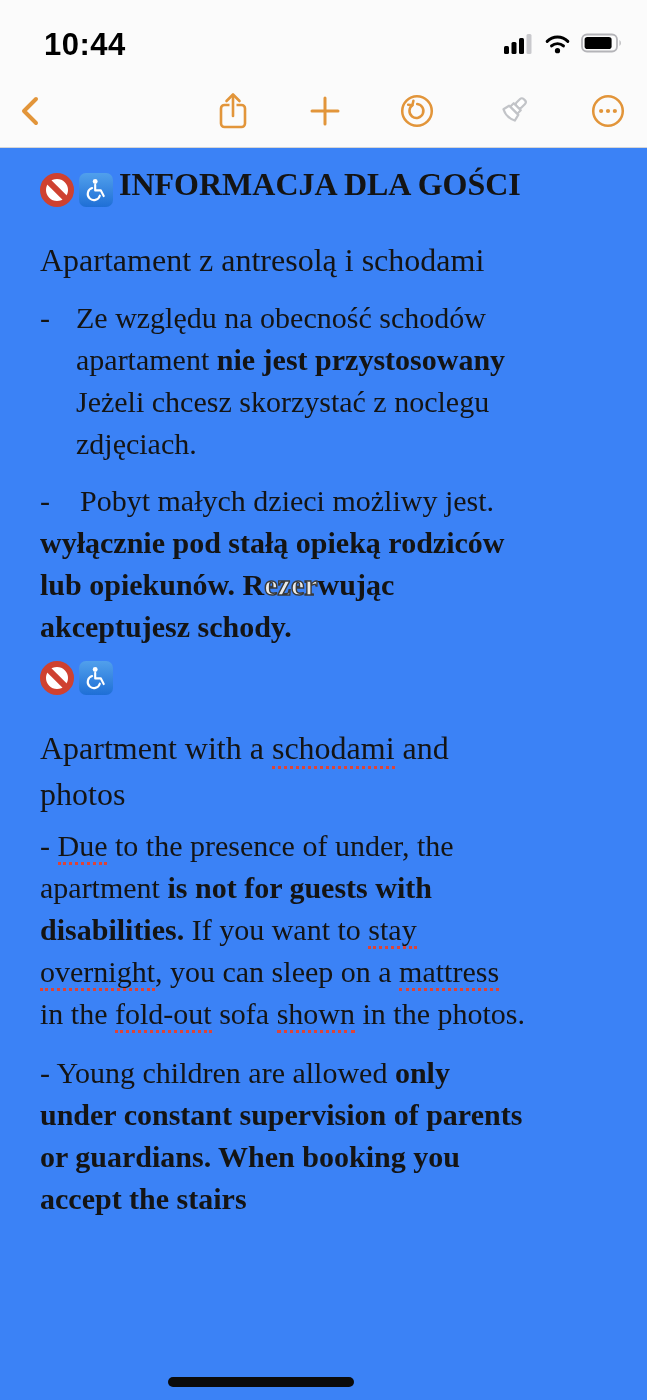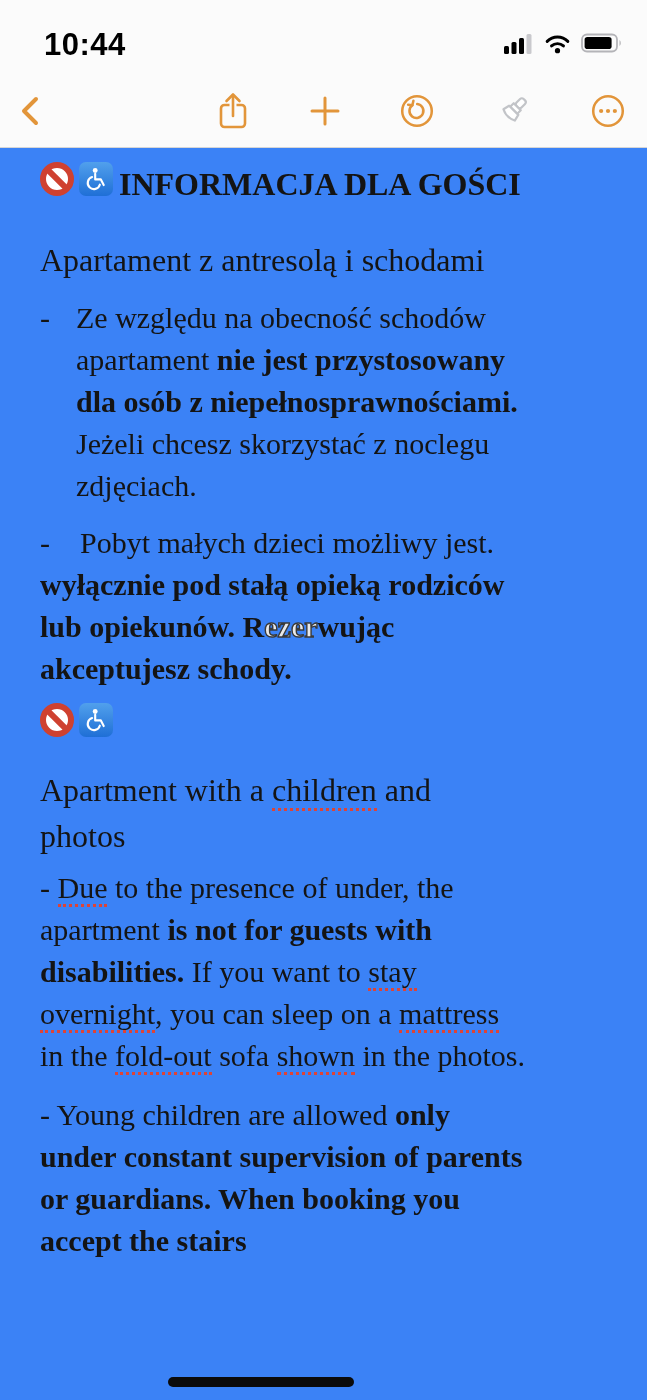--- a/index.html
+++ b/index.html
@@ -29,21 +29,21 @@
   .tb-right {
     margin-left:auto; display:flex; align-items:center;
     width:412px; justify-content:space-between;
   }
   .tb-btn { background:none; border:none; padding:0; cursor:pointer; display:flex; align-items:center; }
   
   .note-body { padding:14px 26px 0 40px; }
   .tline { white-space:nowrap; }
   .h1 {
     font-size:32px; font-weight:700; line-height:45px; margin-bottom:30px;
-    display:flex; align-items:flex-start; white-space:nowrap;
+    display:flex; align-items:flex-end; white-space:nowrap;
   }
   .h1 .htxt { padding-left:6px; }
   .h2 { font-size:32px; font-weight:400; line-height:46px; margin-bottom:14px; }
   .para { font-size:30px; line-height:42px; margin-bottom:15px; }
   .para.hang { display:flex; }
   .para.hang .dash { width:36px; flex:none; }
   .para.hang .btext { flex:1; }
   .b { font-weight:700; }
   .sq { border-bottom:3px dotted #dd4437; padding-bottom:0px; }
   .hollow { color:#e9e9e9; -webkit-text-stroke:1.4px #3a3a3a; }
@@ -178,21 +178,20 @@
 
     <div class="h2">
         <div class="tline"><span>Apartament z antresolą i schodami</span></div>
       </div>
 
     <div class="para hang">
       <div class="dash">-</div>
       <div class="btext">
           <div class="tline"><span>Ze względu na obecność schodów</span></div>
           <div class="tline"><span>apartament </span><span class="b">nie jest przystosowany</span></div>
-          <div class="tline"><span class="b">dla osób z niepełnosprawnościami.</span></div>
           <div class="tline"><span>Jeżeli chcesz skorzystać z noclegu</span></div>
           <div class="tline"><span>zdjęciach.</span></div>
         </div>
     </div>
 
     <div class="para" style="margin-bottom:13px;">
         <div class="tline"><span>- </span><span>Pobyt małych dzieci możliwy jest.</span></div>
         <div class="tline"><span class="b">wyłącznie pod stałą opieką rodziców</span></div>
         <div class="tline"><span class="b">lub opiekunów. R</span><span class="b hollow">ezer</span><span class="b">wując</span></div>
         <div class="tline"><span class="b">akceptujesz schody.</span></div>
@@ -203,21 +202,21 @@
       <span class="wheelchair-icon">
         <svg width="26" height="26" viewBox="0 0 32 32">
           <circle cx="15" cy="5.5" r="3" fill="#fff"></circle>
           <path d="M15 9.5 v7 h7 l3.5 7" fill="none" stroke="#fff" stroke-width="2.6" stroke-linecap="round" stroke-linejoin="round"></path>
           <path d="M11.2 13.5 a7.6 7.6 0 1 0 9.5 9.5" fill="none" stroke="#fff" stroke-width="2.6" stroke-linecap="round"></path>
         </svg>
       </span>
     </div>
 
     <div class="h2 mb-sm">
-        <div class="tline"><span>Apartment with a </span><span class="sq">children</span><span> and</span></div>
+        <div class="tline"><span>Apartment with a </span><span class="sq">schodami</span><span> and</span></div>
         <div class="tline"><span>photos</span></div>
       </div>
 
     <div class="para" style="margin-bottom:17px;">
         <div class="tline"><span>- </span><span class="sq">Due</span><span> to the presence of under, the</span></div>
         <div class="tline"><span>apartment </span><span class="b">is not for guests with</span></div>
         <div class="tline"><span class="b">disabilities.</span><span> If you want to </span><span class="sq">stay</span></div>
         <div class="tline"><span class="sq">overnight</span><span>, you can sleep on a </span><span class="sq">mattress</span></div>
         <div class="tline"><span>in the </span><span class="sq">fold-out</span><span> sofa </span><span class="sq">shown</span><span> in the photos.</span></div>
       </div>

